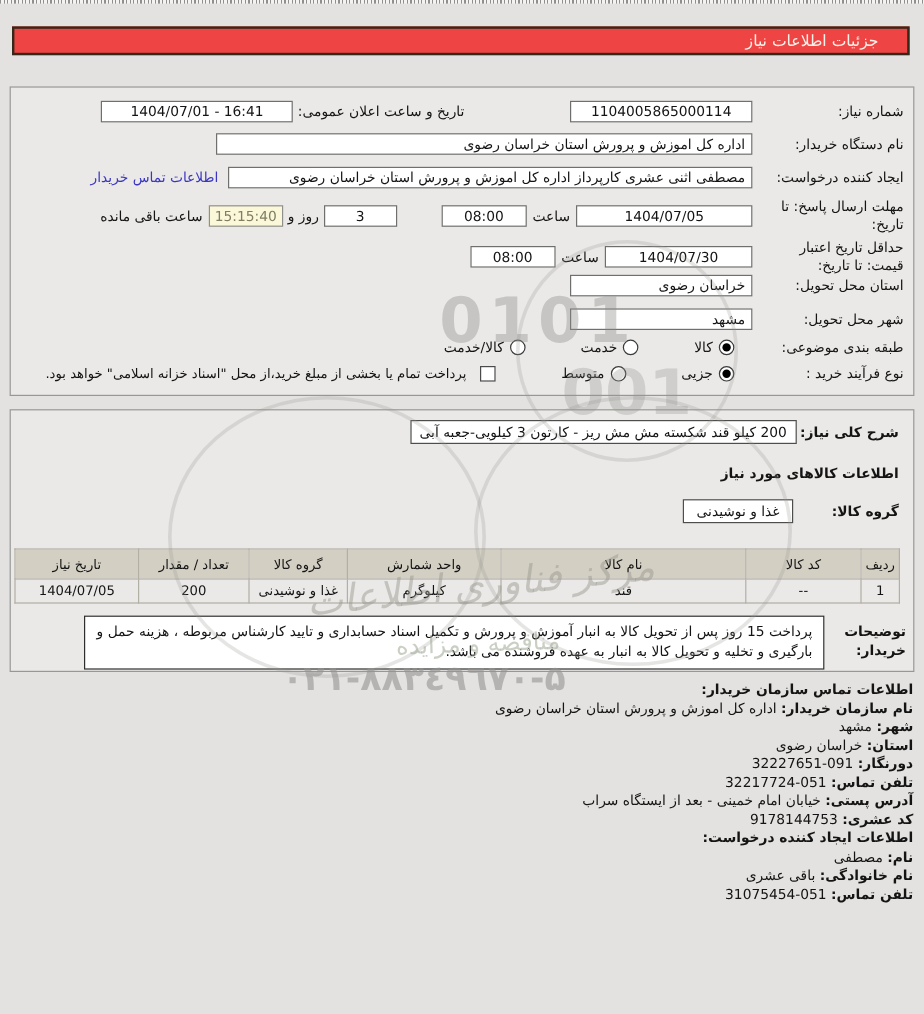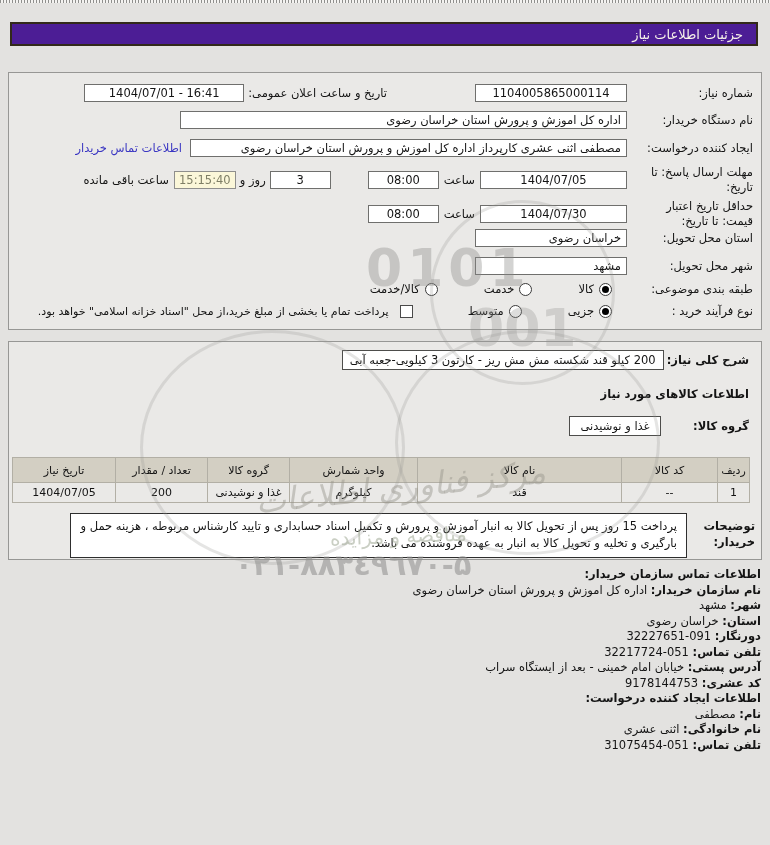--- a/index.html
+++ b/index.html
@@ -12,22 +12,22 @@
     color:#141414;
     direction:rtl;
     overflow:hidden;
   }
   .dotted-strip{
     position:absolute; top:0; left:0; right:0; height:3px;
     background:repeating-linear-gradient(90deg,#8f8f8d 0 1px,#f4f3f1 1px 3px);
   }
   .title-bar{
     position:absolute; top:22px; right:12px; left:10px; height:24px;
-    background:#4c1d95; border:2px solid #32291a;
-    display:flex; align-items:center; padding-right:13px;
+    background:#ef4444; border:2px solid #32291a;
+    display:flex; align-items:center; padding-right:24px;
     color:#f7f2e9; font-size:13px;
   }
   .box{
     position:absolute; right:8px; left:8px;
     background:#eae9e7; border:1px solid #979795;
   }
   .box1{ top:72px; height:258px; }
   .box2{ top:341px; height:219px; }
   .frow{ position:absolute; right:1px; left:1px; display:flex; align-items:center; padding-right:7px; }
   .flabel{ flex:0 0 126px; padding-left:6px; line-height:1.3; }
@@ -124,21 +124,21 @@
       <div style="margin:0 5px;">ساعت</div>
       <div class="inp center ltr" style="width:71px;">08:00</div>
       <div class="inp center ltr" style="width:61px; margin-right:37px;">3</div>
       <div style="margin:0 4px;">روز و</div>
       <div class="cdown ltr">15:15:40</div>
       <div style="margin-right:5px; white-space:nowrap;">ساعت باقی مانده</div>
     </div>
 
     <div class="frow" style="top:126px; height:30px;">
       <div class="flabel">حداقل تاریخ اعتبار قیمت: تا تاریخ:</div>
-      <div class="inp center ltr" style="width:147px;">1404/07/30</div>
+      <div class="inp center ltr" style="width:123px;">1404/07/30</div>
       <div style="margin:0 5px;">ساعت</div>
       <div class="inp center ltr" style="width:71px;">08:00</div>
     </div>
 
     <div class="frow" style="top:156px;">
       <div class="flabel">استان محل تحویل:</div>
       <div class="inp rt" style="width:152px;">خراسان رضوی</div>
     </div>
 
     <div class="frow" style="top:184px;">
@@ -237,21 +237,21 @@
     <div class="cline bold">اطلاعات تماس سازمان خریدار:</div>
     <div class="cline"><b>نام سازمان خریدار:</b> <span>اداره کل اموزش و پرورش استان خراسان رضوی</span></div>
     <div class="cline"><b>شهر:</b> <span>مشهد</span></div>
     <div class="cline"><b>استان:</b> <span>خراسان رضوی</span></div>
     <div class="cline"><b>دورنگار:</b> <span class="ltr">32227651-091</span></div>
     <div class="cline"><b>تلفن تماس:</b> <span class="ltr">32217724-051</span></div>
     <div class="cline"><b>آدرس پستی:</b> <span>خیابان امام خمینی - بعد از ایستگاه سراب</span></div>
     <div class="cline"><b>کد عشری:</b> <span class="ltr">9178144753</span></div>
     <div class="cline bold">اطلاعات ایجاد کننده درخواست:</div>
     <div class="cline"><b>نام:</b> <span>مصطفی</span></div>
-    <div class="cline"><b>نام خانوادگی:</b> <span>اثنی عشری</span></div>
+    <div class="cline"><b>نام خانوادگی:</b> <span>باقی عشری</span></div>
     <div class="cline"><b>تلفن تماس:</b> <span class="ltr">31075454-051</span></div>
   </div>
 </div>
 
 <div class="wm">
   <div class="wm-circle wm-c1"></div>
   <div class="wm-circle wm-c2"></div>
   <div class="wm-circle wm-c3"></div>
   <div class="wm-d1">0101</div>
   <div class="wm-d2">001</div>

